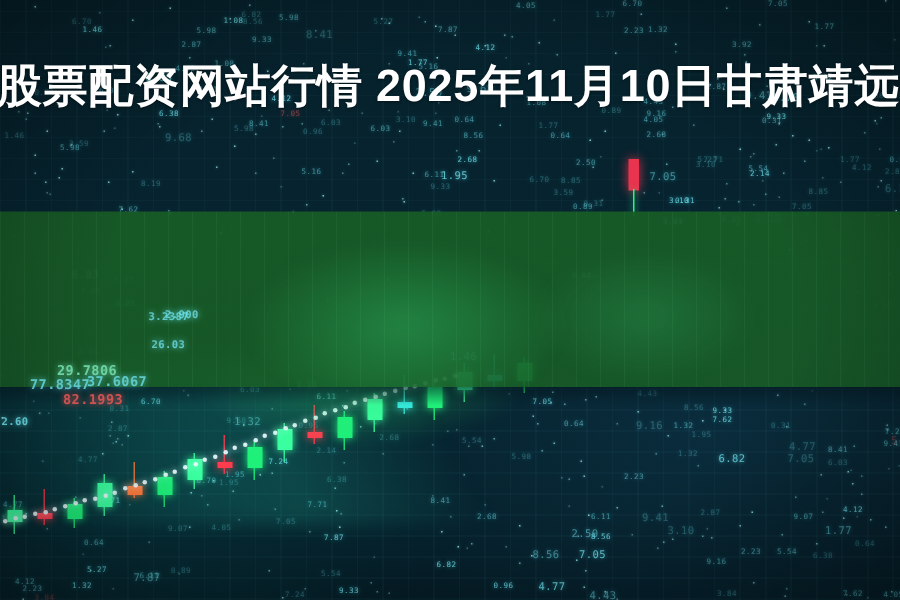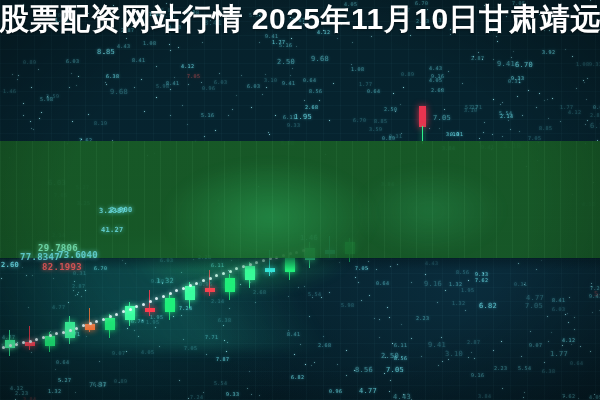--- a/index.html
+++ b/index.html
@@ -192,21 +192,22 @@
         rgba(150,255,180,.055) 1px,
         rgba(0,0,0,0) 1px,
         rgba(0,0,0,0) 16px);
   }
 
   .title {
     position: absolute;
     left: 0; top: 0;
     width: 600px; height: 117px;
     display: flex;
-    align-items: flex-start;
+    flex-direction: column;
+    align-items: flex-end;
     justify-content: center;
     gap: 2px;
     z-index: 5;
   }
   .title .line {
     color: #ffffff;
     font-size: 30px;
     font-weight: bold;
     line-height: 1.28;
     letter-spacing: .5px;
@@ -890,19 +891,19 @@
     <div class="bnr-cols"></div>
   </div>
 
   <div class="title">
     <div class="line">股票配资网站行情 2025年11月10日甘肃靖远</div>
   </div>
 
   <div class="vignette"></div>
 <div class="tick huge bright" style="left: 38px; top: 243px; color: rgb(127, 240, 192); text-shadow: rgb(127, 240, 192) 0px 0px 4px; z-index: 7; position: absolute; font-weight: bold;">29.7806</div>
     <div class="tick huge bright" style="left: 20px; top: 252px; color: rgb(111, 228, 238); text-shadow: rgb(111, 228, 238) 0px 0px 4px; z-index: 7; position: absolute; font-weight: bold;">77.8347</div>
-    <div class="tick huge bright" style="left: 58px; top: 250px; color: rgb(111, 228, 238); text-shadow: rgb(111, 228, 238) 0px 0px 4px; z-index: 7; position: absolute; font-weight: bold;">73.6040</div>
+    <div class="tick huge bright" style="left: 58px; top: 250px; color: rgb(111, 228, 238); text-shadow: rgb(111, 228, 238) 0px 0px 4px; z-index: 7; position: absolute; font-weight: bold;">37.6067</div>
     <div class="tick huge bright" style="left: 42px; top: 262px; color: rgb(255, 90, 90); text-shadow: rgb(255, 90, 90) 0px 0px 4px; z-index: 7; position: absolute; font-weight: bold;">82.1993</div>
-    <div class="tick big bright" style="left: 1px; top: 261px; color: rgb(111, 228, 238); text-shadow: rgb(111, 228, 238) 0px 0px 4px; z-index: 7; position: absolute; font-weight: bold;">2.60</div>
+    <div class="tick big bright" style="left: 1px; top: 277px; color: rgb(111, 228, 238); text-shadow: rgb(111, 228, 238) 0px 0px 4px; z-index: 7; position: absolute; font-weight: bold;">2.60</div>
     <div class="tick big bright" style="left: 99px; top: 207px; color: rgb(111, 228, 238); text-shadow: rgb(111, 228, 238) 0px 0px 4px; z-index: 7; position: absolute; font-weight: bold;">3.2387</div>
     <div class="tick big bright" style="left: 110px; top: 206px; color: rgb(111, 228, 238); text-shadow: rgb(111, 228, 238) 0px 0px 4px; z-index: 7; position: absolute; font-weight: bold;">2.900</div>
-    <div class="tick big bright" style="left: 101px; top: 226px; color: rgb(111, 228, 238); text-shadow: rgb(111, 228, 238) 0px 0px 4px; z-index: 7; position: absolute; font-weight: bold;">41.27</div>
+    <div class="tick big bright" style="left: 101px; top: 226px; color: rgb(111, 228, 238); text-shadow: rgb(111, 228, 238) 0px 0px 4px; z-index: 7; position: absolute; font-weight: bold;">26.03</div>
   </div>
 
 </body></html>

